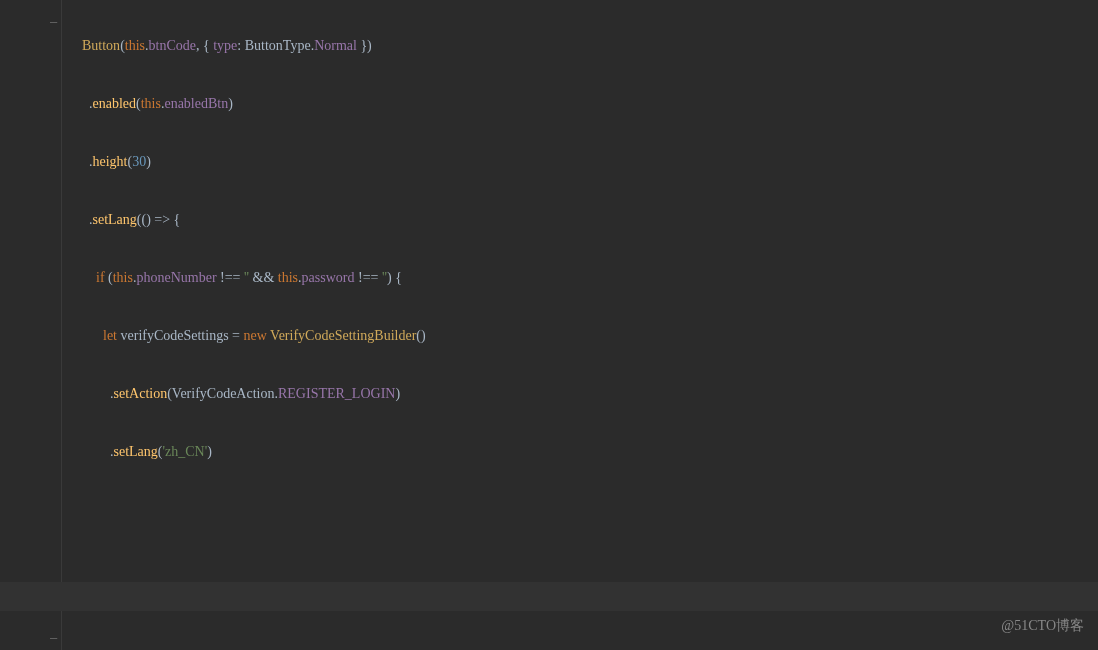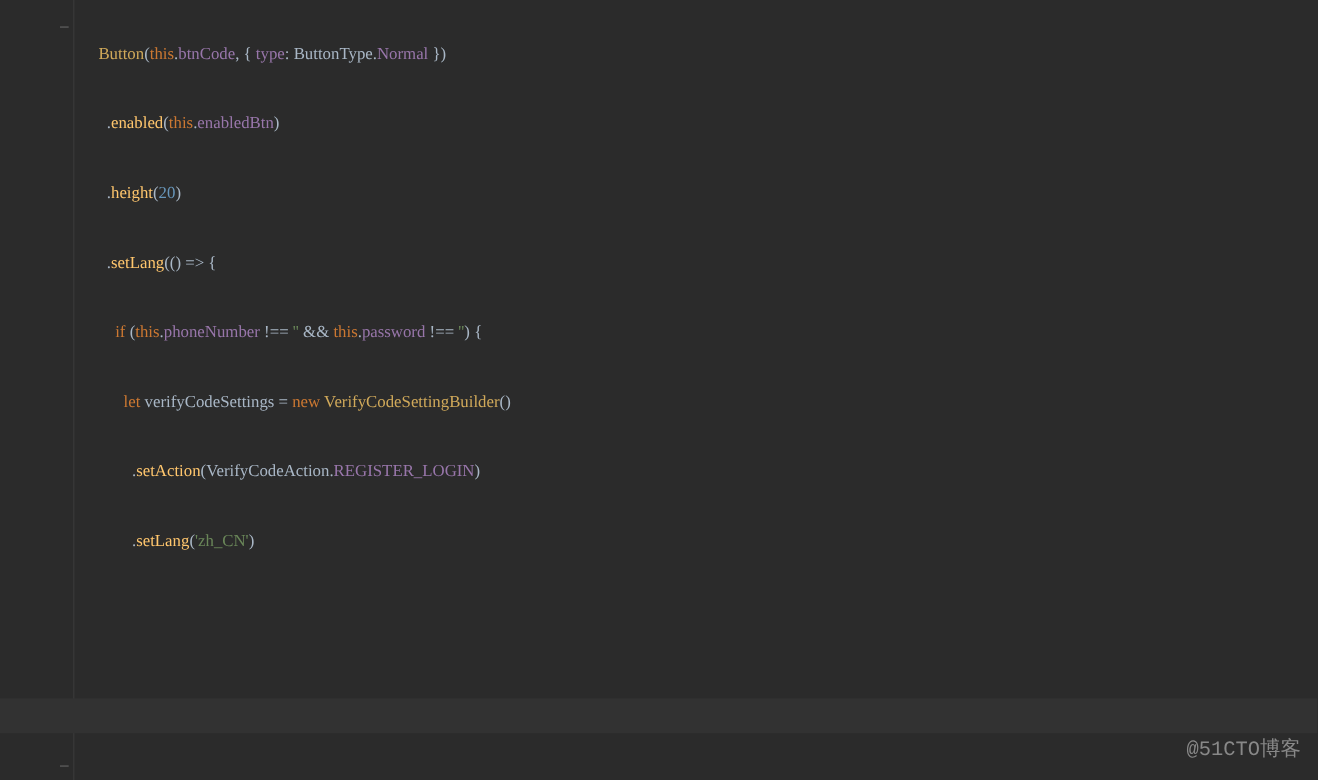--- a/index.html
+++ b/index.html
@@ -44,41 +44,41 @@
     position:absolute;
     left:50px;
     color:#6a6a6a;
     font-size:12px;
   }
   .watermark {
     position:absolute;
     right:14px;
     bottom:10px;
     color:#888;
-    font-size:17px;
-    font-family:Liberation Mono, monospace;
+    font-size:14px;
+    font-family:Liberation Serif, serif;
     z-index:5;
   }
 </style>
 </head>
 <body>
 
 
 
 <div class="gutter">
   <span class="fold" style="top:8px">—</span>
   <span class="fold" style="top:624px">—</span>
 </div>
 
 <div class="hl" style="top:582px"></div>
 
 <div class="editor">
 <span class="line"><span class="gold">Button</span><span class="paren">(</span><span class="keyword">this</span><span class="paren">.</span><span class="purple">btnCode</span><span class="paren">, { </span><span class="purple">type</span><span class="paren">: </span><span>ButtonType</span><span class="paren">.</span><span class="purple">Normal</span><span class="paren"> })</span></span>
 <span class="line">  <span class="paren">.</span><span class="yellow">enabled</span><span class="paren">(</span><span class="keyword">this</span><span class="paren">.</span><span class="purple">enabledBtn</span><span class="paren">)</span></span>
-<span class="line">  <span class="paren">.</span><span class="yellow">height</span><span class="paren">(</span><span class="number">20</span><span class="paren">)</span></span>
+<span class="line">  <span class="paren">.</span><span class="yellow">height</span><span class="paren">(</span><span class="number">30</span><span class="paren">)</span></span>
 <span class="line">  <span class="paren">.</span><span class="yellow">setLang</span><span class="paren">(</span><span>() =&gt; {</span></span>
 <span class="line">    <span class="keyword">if</span><span class="paren"> (</span><span class="keyword">this</span><span class="paren">.</span><span class="purple">phoneNumber</span><span class="paren"> </span><span>!==</span><span class="paren"> </span><span class="string">''</span><span class="paren"> </span><span>&amp;&amp;</span><span class="paren"> </span><span class="keyword">this</span><span class="paren">.</span><span class="purple">password</span><span class="paren"> </span><span>!==</span><span class="paren"> </span><span class="string">''</span><span class="paren">) {</span></span>
 <span class="line">      <span class="keyword">let</span><span class="paren"> </span><span>verifyCodeSettings</span><span class="paren"> = </span><span class="keyword">new</span><span class="paren"> </span><span class="gold">VerifyCodeSettingBuilder</span><span class="paren">()</span></span>
 <span class="line">        <span class="paren">.</span><span class="yellow">setAction</span><span class="paren">(</span><span>VerifyCodeAction</span><span class="paren">.</span><span class="purple">REGISTER_LOGIN</span><span class="paren">)</span></span>
 <span class="line">        <span class="paren">.</span><span class="yellow">setLang</span><span class="paren">(</span><span class="string">'zh_CN'</span><span class="paren">)</span></span>
 
 
 
 
 

